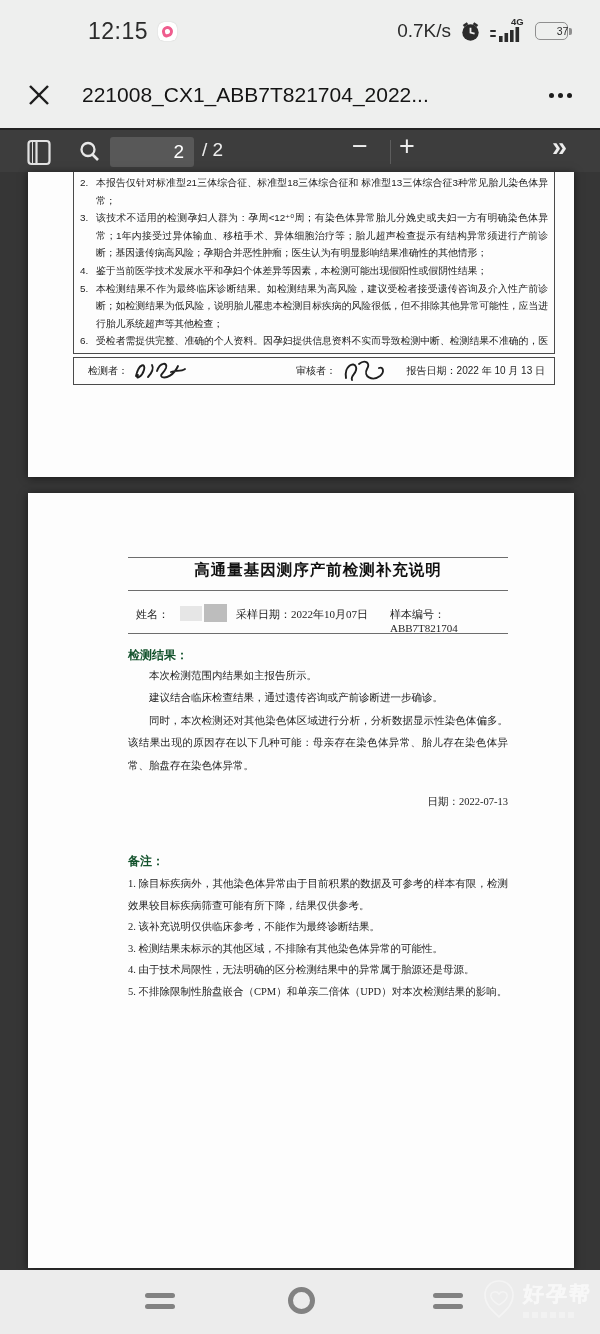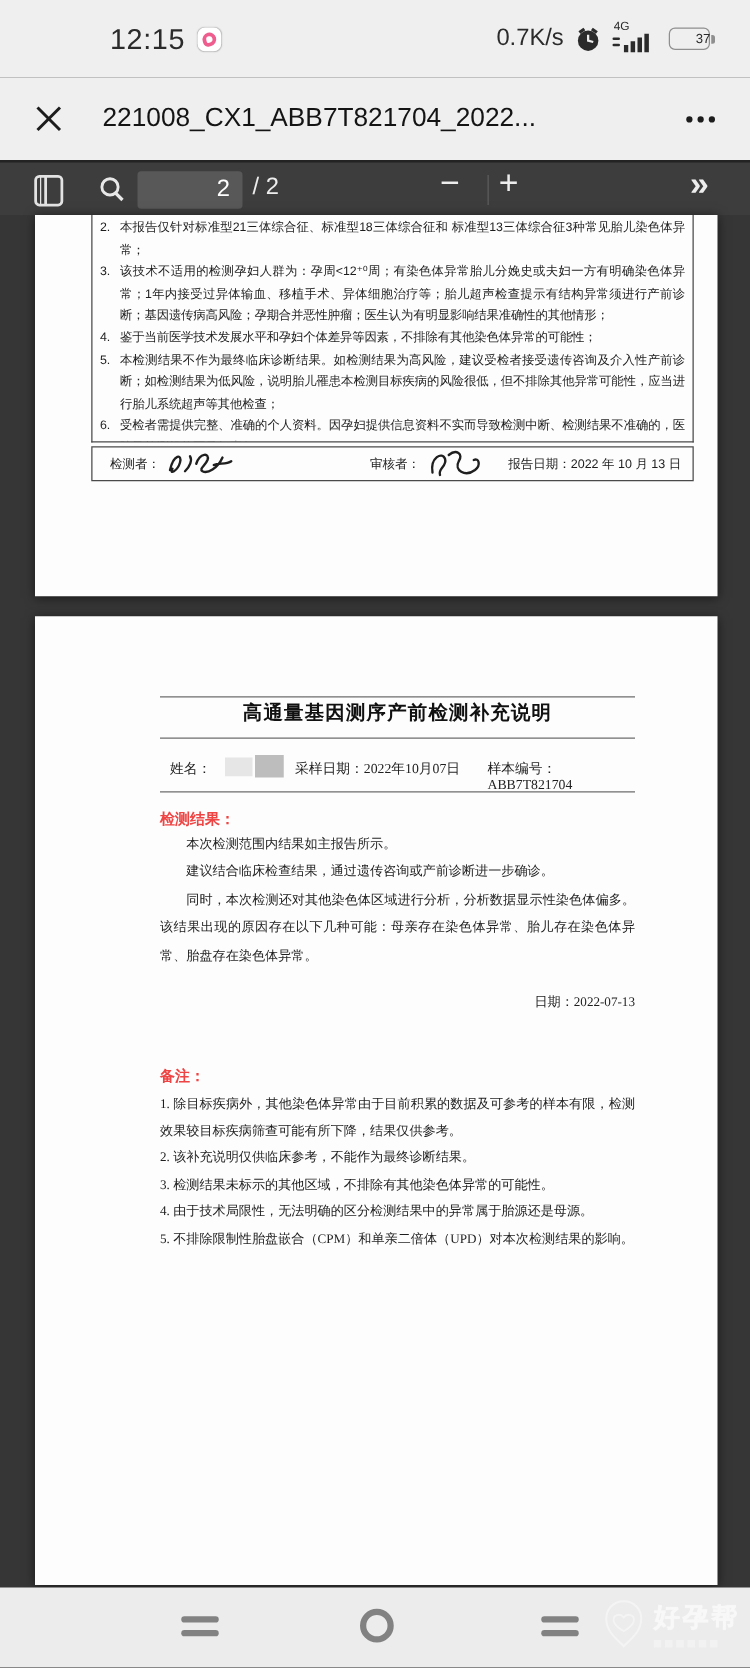--- a/index.html
+++ b/index.html
@@ -15,21 +15,21 @@
   .sb-time { font-size:23px; color:#2b2b2b; letter-spacing:0.5px; }
   .sb-app-badge { width:19px; height:19px; background:#ffffff; border-radius:6px;
                   display:flex; align-items:center; justify-content:center;
                   box-shadow:0 0 1px rgba(0,0,0,.25); }
   .sb-app-badge i { display:block; width:11px; height:11px; border:3px solid #ef5d8e;
                     border-radius:50% 50% 50% 4px; transform:rotate(-15deg); }
   .sb-right { display:flex; align-items:center; margin-left:auto; margin-right:32px; gap:9px; }
   .sb-speed { font-size:19px; color:#2b2b2b; }
   .net-wrap { position:relative; width:36px; height:22px; }
   .net-dash { position:absolute; left:0; width:6px; height:2.4px; background:#2b2b2b; border-radius:1px; }
-  .net-4g { position:absolute; left:1px; top:-4px; font-size:9.5px; font-weight:normal; color:#2b2b2b; }
+  .net-4g { position:absolute; left:21px; top:-4px; font-size:9.5px; font-weight:bold; color:#2b2b2b; }
   .battery { position:relative; width:33px; height:18px; border:1.6px solid #8f8f8f;
              border-radius:5px; display:flex; align-items:center; justify-content:center;padding-left:22px; }
   .battery::after { content:""; position:absolute; right:-5px; top:5px; width:3px; height:7px;
                     background:#8f8f8f; border-radius:0 2px 2px 0; }
   .battery span { font-size:10.5px; color:#2b2b2b; }
 
   
   #title-bar { top:62px; left:0; width:600px; height:66px; background:#eeefee;
                display:flex; align-items:center; }
   .tb-close { margin-left:26px; width:26px; height:26px; cursor:pointer; }
@@ -80,21 +80,21 @@
   .p2-title { position:absolute; left:28px; top:67px; width:380px; text-align:center;
               font-family:"Liberation Sans","DejaVu Sans",sans-serif;
               font-weight:bold; font-size:15.5px; letter-spacing:1px; color:#111; }
   .hdr-row { position:absolute; left:28px; top:109px; width:380px; height:26px; font-size:11px; }
   .hdr-row .hname { position:absolute; left:8px; top:5px; }
   .redact1 { position:absolute; left:52px; top:4px; width:22px; height:15px; background:#e6e6e6; }
   .redact2 { position:absolute; left:76px; top:2px; width:23px; height:18px; background:#bdbdbd; }
   .hdr-row .hdate { position:absolute; left:108px; top:5px; }
   .hdr-row .hsid  { position:absolute; left:262px; top:5px; }
   .sec-heading { font-family:"Liberation Sans","DejaVu Sans",sans-serif;
-                 font-weight:bold; font-size:12px; color:#ef4444; }
+                 font-weight:bold; font-size:12px; color:#14532d; }
   .result-heading { position:absolute; left:28px; top:154px; }
   .result-body { position:absolute; left:28px; top:172px; width:380px;
                  font-size:10.5px; line-height:22.4px; }
   .result-body p { text-indent:2em; text-align:justify; }
   .date-line { position:absolute; left:28px; top:302px; width:380px;
                text-align:right; font-size:10.5px; }
   .notes-heading { position:absolute; left:28px; top:360px; }
   .notes-body { position:absolute; left:28px; top:380px; width:380px;
                 font-size:10.5px; line-height:21.6px; }
   .notes-body p { text-align:justify; }
@@ -191,21 +191,21 @@
         <div class="p1-item">
           <span class="num">2.</span>
           <span class="txt">本报告仅针对标准型21三体综合征、标准型18三体综合征和 标准型13三体综合征3种常见胎儿染色体异常；</span>
         </div>
         <div class="p1-item">
           <span class="num">3.</span>
           <span class="txt">该技术不适用的检测孕妇人群为：孕周&lt;12⁺⁰周；有染色体异常胎儿分娩史或夫妇一方有明确染色体异常；1年内接受过异体输血、移植手术、异体细胞治疗等；胎儿超声检查提示有结构异常须进行产前诊断；基因遗传病高风险；孕期合并恶性肿瘤；医生认为有明显影响结果准确性的其他情形；</span>
         </div>
         <div class="p1-item">
           <span class="num">4.</span>
-          <span class="txt">鉴于当前医学技术发展水平和孕妇个体差异等因素，不排除有其他染色体异常的可能性；</span>
+          <span class="txt">鉴于当前医学技术发展水平和孕妇个体差异等因素，本检测可能出现假阳性或假阴性结果；</span>
         </div>
         <div class="p1-item">
           <span class="num">5.</span>
           <span class="txt">本检测结果不作为最终临床诊断结果。如检测结果为高风险，建议受检者接受遗传咨询及介入性产前诊断；如检测结果为低风险，说明胎儿罹患本检测目标疾病的风险很低，但不排除其他异常可能性，应当进行胎儿系统超声等其他检查；</span>
         </div>
         <div class="p1-item">
           <span class="num">6.</span>
           <span class="txt">受检者需提供完整、准确的个人资料。因孕妇提供信息资料不实而导致检测中断、检测结果不准确的，医院及检测机构不承担责任。</span>
         </div>
       </div>

